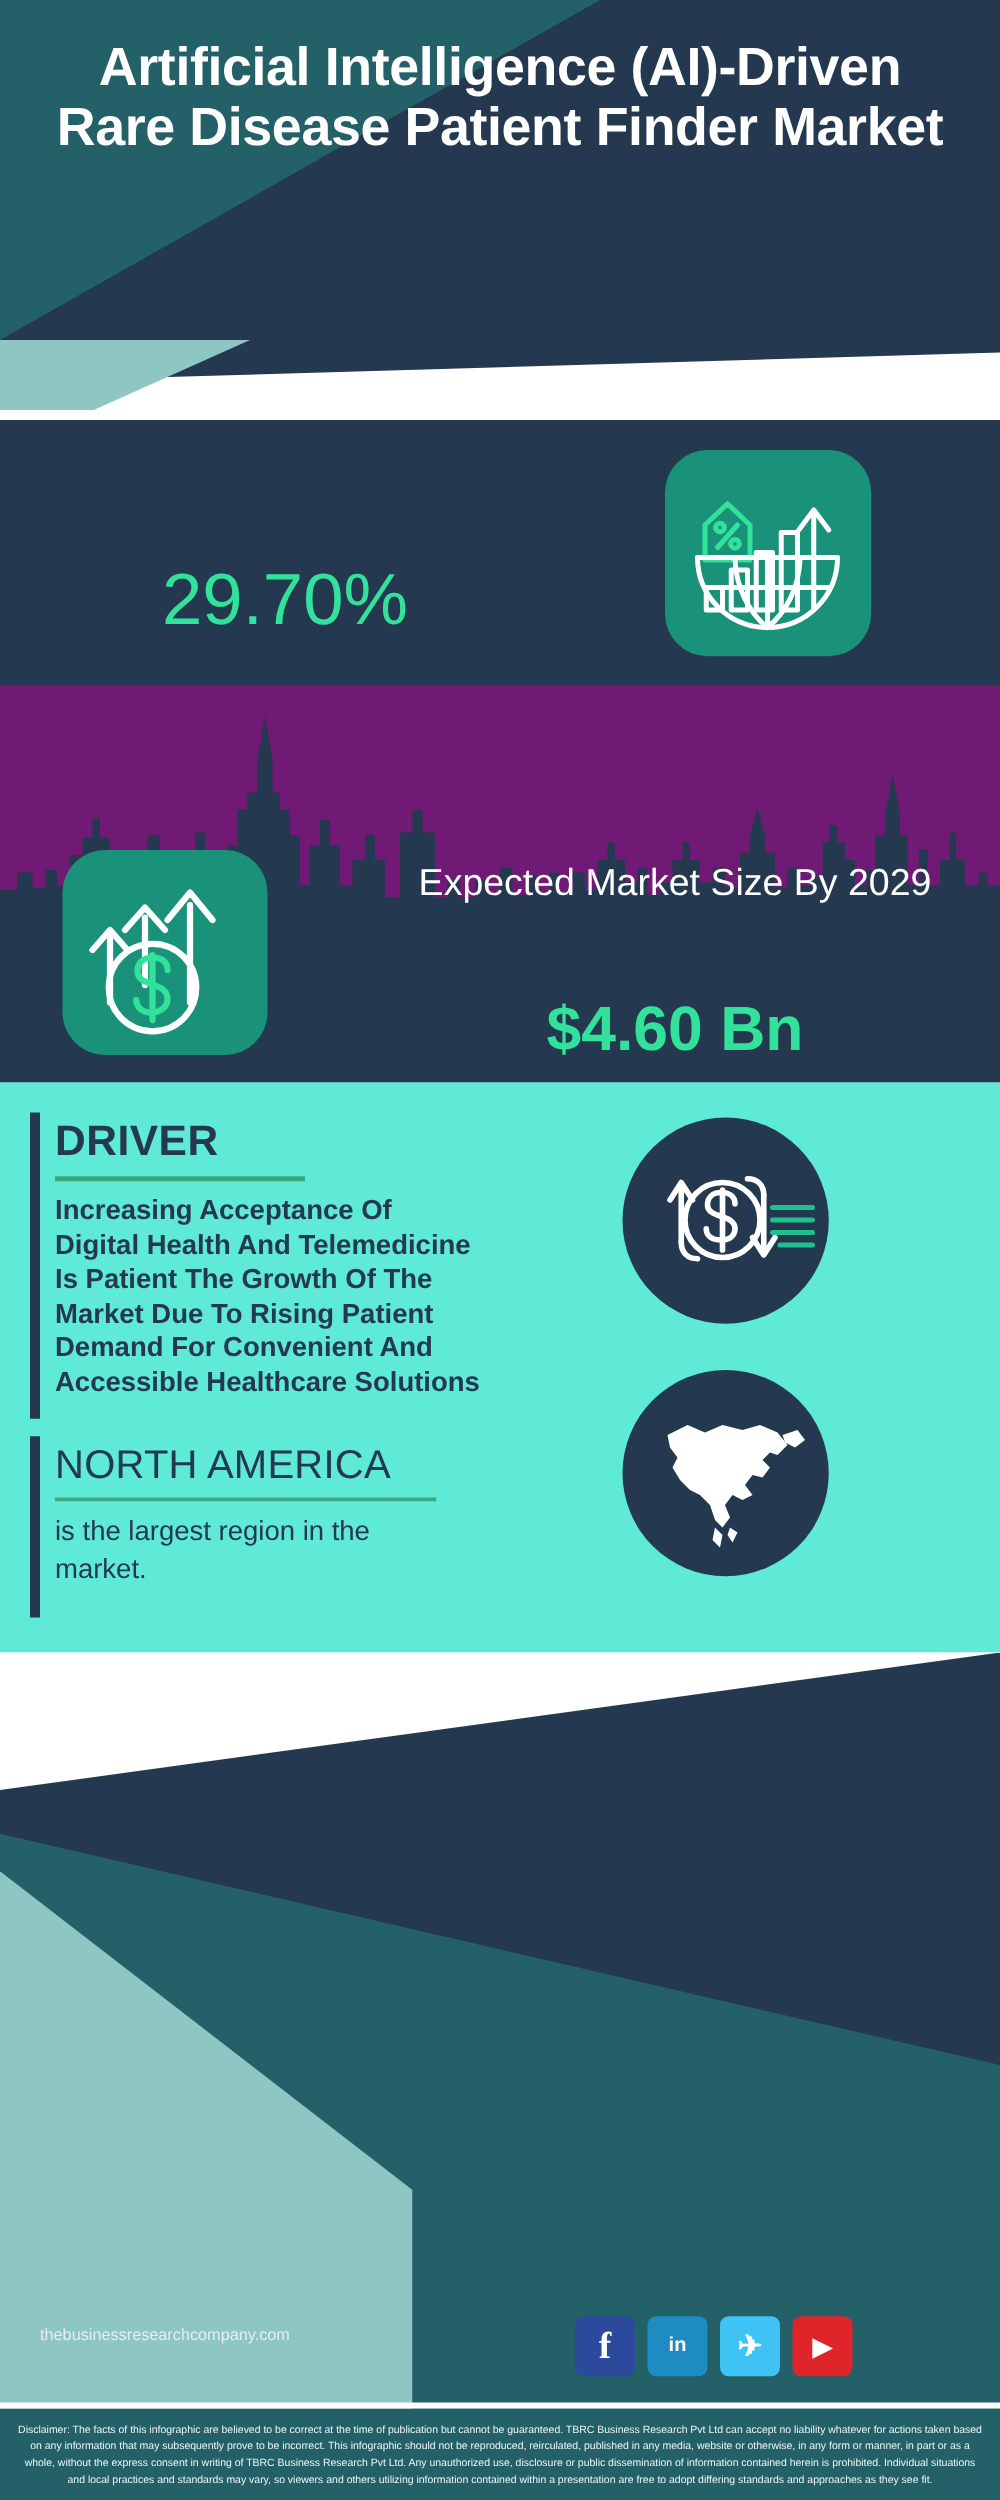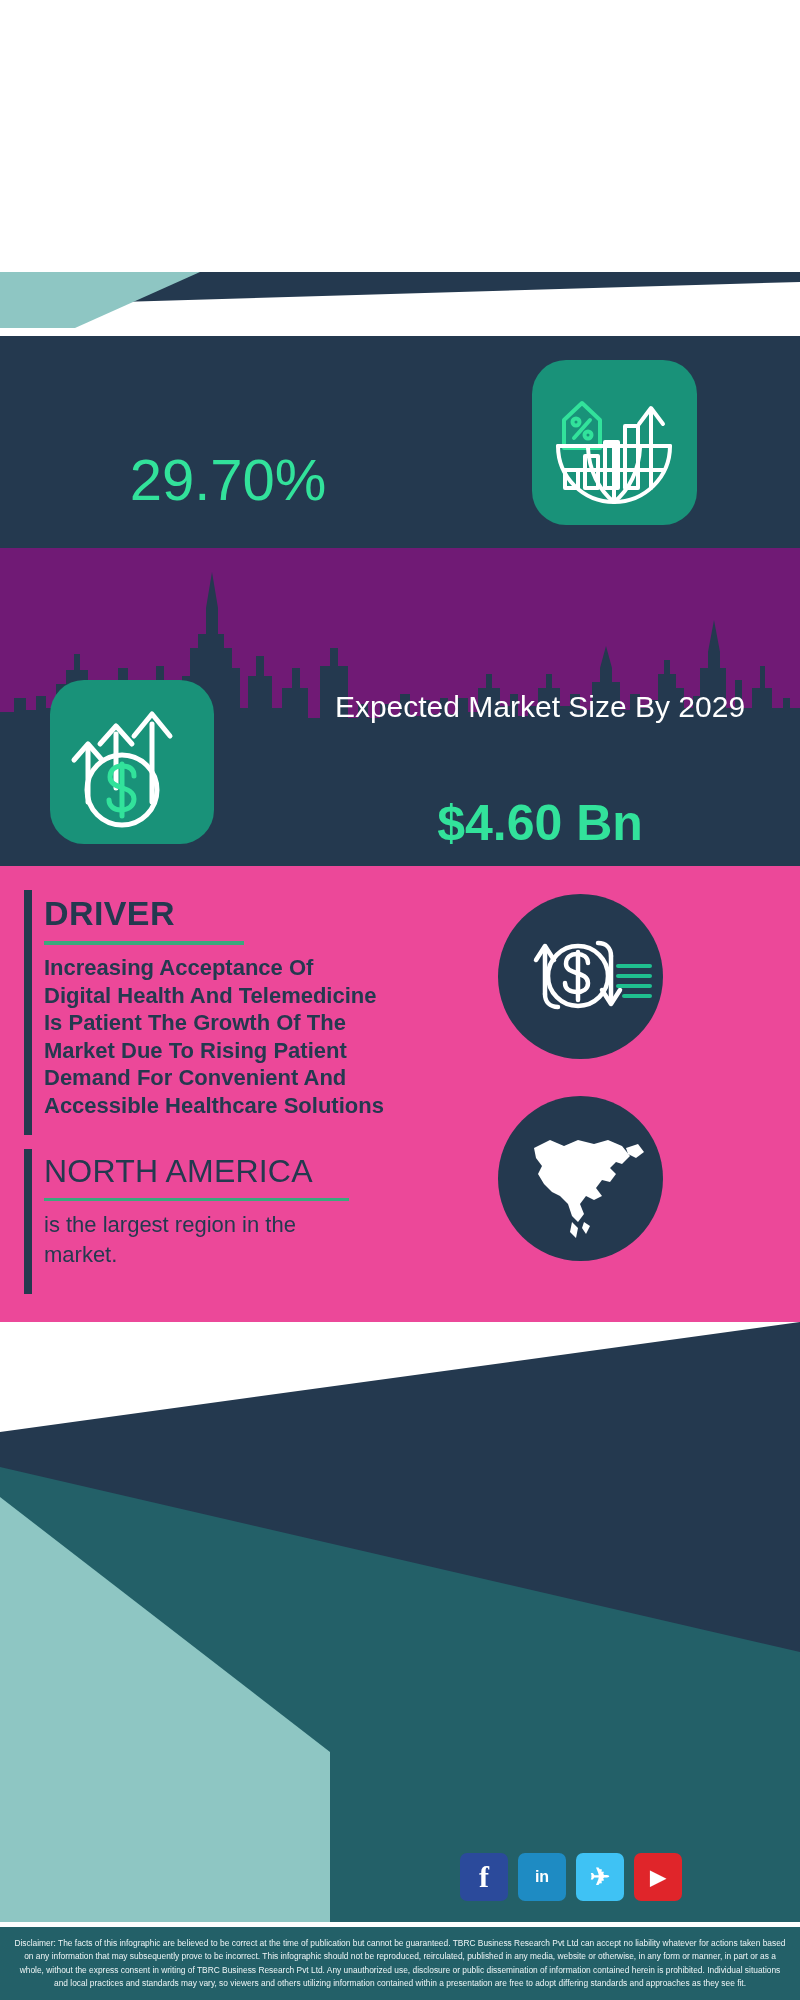--- a/index.html
+++ b/index.html
@@ -88,21 +88,21 @@
     font-size:50px;line-height:62px;font-weight:bold;z-index:5;margin-top:22px;
   }
   .icon-tile-2{
     position:absolute;left:50px;top:132px;width:164px;height:164px;
     background:#199279;border-radius:34px;z-index:5;
   }
 
   
   .content{
     position:absolute;left:0;top:866px;width:800px;height:456px;
-    background:#ec4899;
+    background:#5eead4;
   }
   .vbar{
     position:absolute;width:8px;background:#24394f;
   }
   .driver-head{
     position:absolute;left:44px;top:28px;
     color:#24394f;font-size:34px;font-weight:bold;letter-spacing:0.4px;
   }
   .driver-rule{
     position:absolute;left:44px;top:75px;width:200px;height:4px;
@@ -180,20 +180,24 @@
     text-align:center;
     padding:10px 14px 0 14px;
     box-sizing:border-box;z-index:22;
   }
 </style>
 </head>
 <body>
 
 <div class="page">
 
+  <div class="header">
+    <div class="header-teal"></div>
+    <div class="header-title">Artificial Intelligence (AI)-Driven Rare Disease Patient Finder Market</div>
+  </div>
 
   <div class="band-wrap">
     <div class="band-navy"></div>
     <div class="band-lteal"></div>
   </div>
 
   <div class="stat1">
     <div class="stat1-value">29.70%</div>
 
     <div class="icon-tile-1">
@@ -319,20 +323,21 @@
     </div>
   </div>
 
   <div class="lower">
     <div class="lw-navy"></div>
     <div class="lw-teal"></div>
     <div class="lw-lteal"></div>
   </div>
 
   <div class="footer-text">
+    <div>thebusinessresearchcompany.com</div>
   </div>
 
   <div class="socials">
     <div class="sc sc-fb">f</div>
     <div class="sc sc-li">in</div>
     <div class="sc sc-tw">✈</div>
     <div class="sc sc-yt">▶</div>
   </div>
 
   <div class="white-line"></div>

